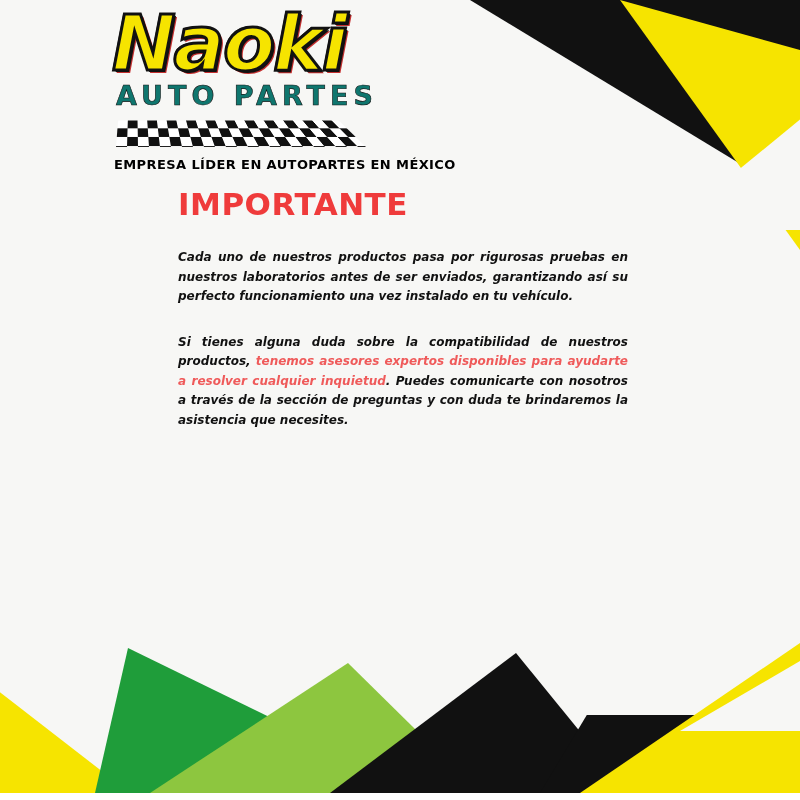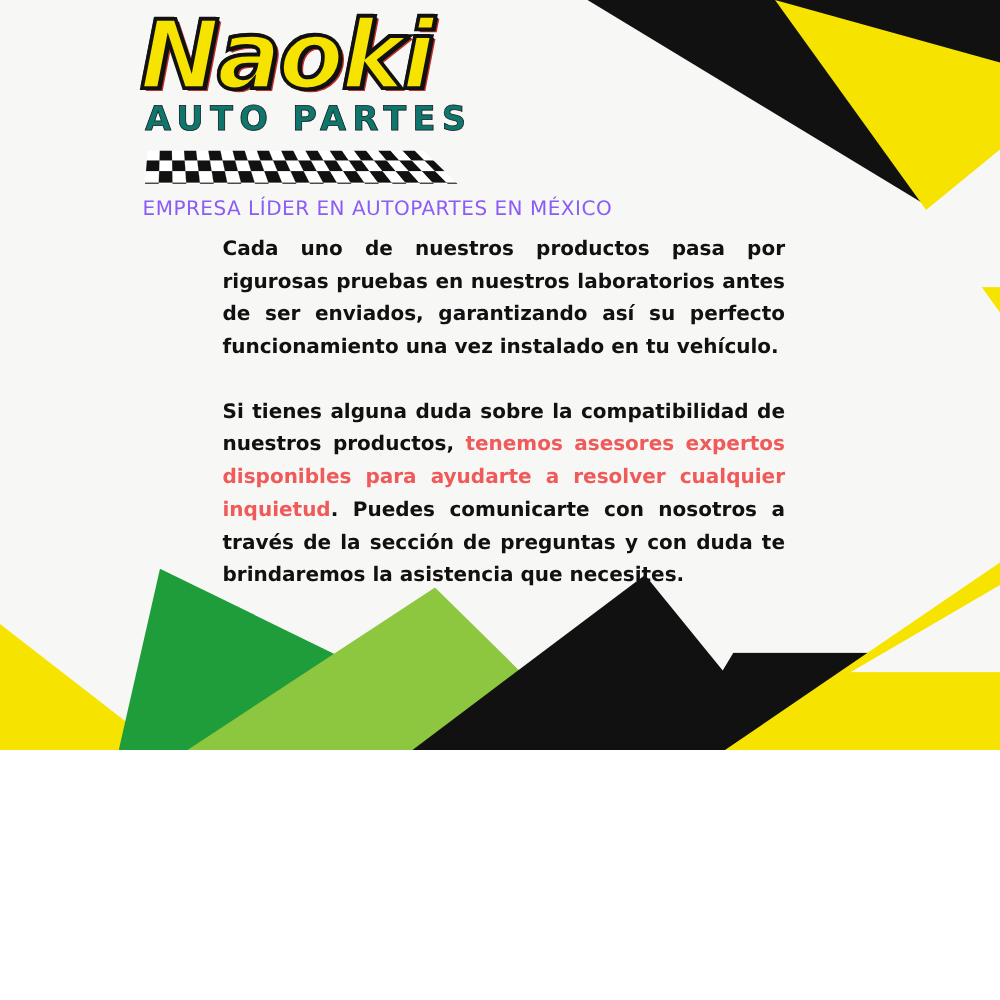--- a/index.html
+++ b/index.html
@@ -10,21 +10,21 @@
     width: 800px;
     height: 800px;
     background: #ffffff;
     font-family: "DejaVu Sans", sans-serif;
     overflow: hidden;
   }
 
   #page {
     position: relative;
     width: 800px;
-    height: 600px;
+    height: 793px;
     background: #f7f7f5;
     overflow: hidden;
   }
 
   
   .shape {
     position: absolute;
     pointer-events: none;
   }
 
@@ -160,23 +160,23 @@
       linear-gradient(45deg, #111 25%, transparent 25%, transparent 75%, #111 75%),
       linear-gradient(45deg, #111 25%, transparent 25%, transparent 75%, #111 75%);
     background-size: 22px 22px;
     background-position: 0 0, 11px 11px;
     background-color: #ffffff;
     transform: perspective(120px) rotateX(28deg) skewX(-4deg);
     transform-origin: left bottom;
   }
   .tagline {
     font-family: "DejaVu Sans", sans-serif;
-    font-size: 16px;
-    font-weight: normal;
-    color: #8b5cf6;
+    font-size: 13px;
+    font-weight: bold;
+    color: #000000;
     letter-spacing: 0.4px;
     margin: 10px 0 0 2px;
     white-space: nowrap;
   }
 
   
   #content {
     position: absolute;
     top: 186px;
     left: 178px;
@@ -185,26 +185,27 @@
   #headline {
     font-family: "DejaVu Sans", sans-serif;
     font-size: 31px;
     font-weight: bold;
     color: #ef3b3b;
     letter-spacing: 0.5px;
     margin: 0 0 26px 0;
   }
   .para {
     font-family: "DejaVu Sans", sans-serif;
-    font-size: 16px;
+    font-size: 12px;
     font-weight: bold;
     color: #111111;
     line-height: 1.63;
     text-align: justify;
     margin: 0 0 26px 0;
+    font-style: italic;
   }
   .para:last-child { margin-bottom: 0; }
   .hl {
     color: #ef5a5a;
   }
 </style>
 </head>
 <body>
 
 <div id="page">
@@ -222,20 +223,21 @@
   <div class="shape br-white"></div>
 
   <div id="logo-block">
     <div class="logo-word">Naoki</div>
     <div class="logo-sub">AUTO PARTES</div>
     <div class="checker"></div>
     <div class="tagline">EMPRESA LÍDER  EN AUTOPARTES EN MÉXICO</div>
   </div>
 
   <div id="content">
+    <h1 id="headline">IMPORTANTE</h1>
 
     <p class="para">Cada uno de nuestros productos pasa por rigurosas pruebas en nuestros laboratorios antes de ser enviados, garantizando así su perfecto funcionamiento una vez instalado en tu vehículo.</p>
 
     <p class="para"><span>Si tienes alguna duda sobre la compatibilidad de nuestros productos, </span><span class="hl">tenemos asesores expertos disponibles para ayudarte a resolver cualquier inquietud</span><span>. Puedes comunicarte con nosotros a través de la sección de preguntas y con duda te brindaremos la asistencia que necesites.</span></p>
 
   </div>
 
 </div>
 
 </body></html>

